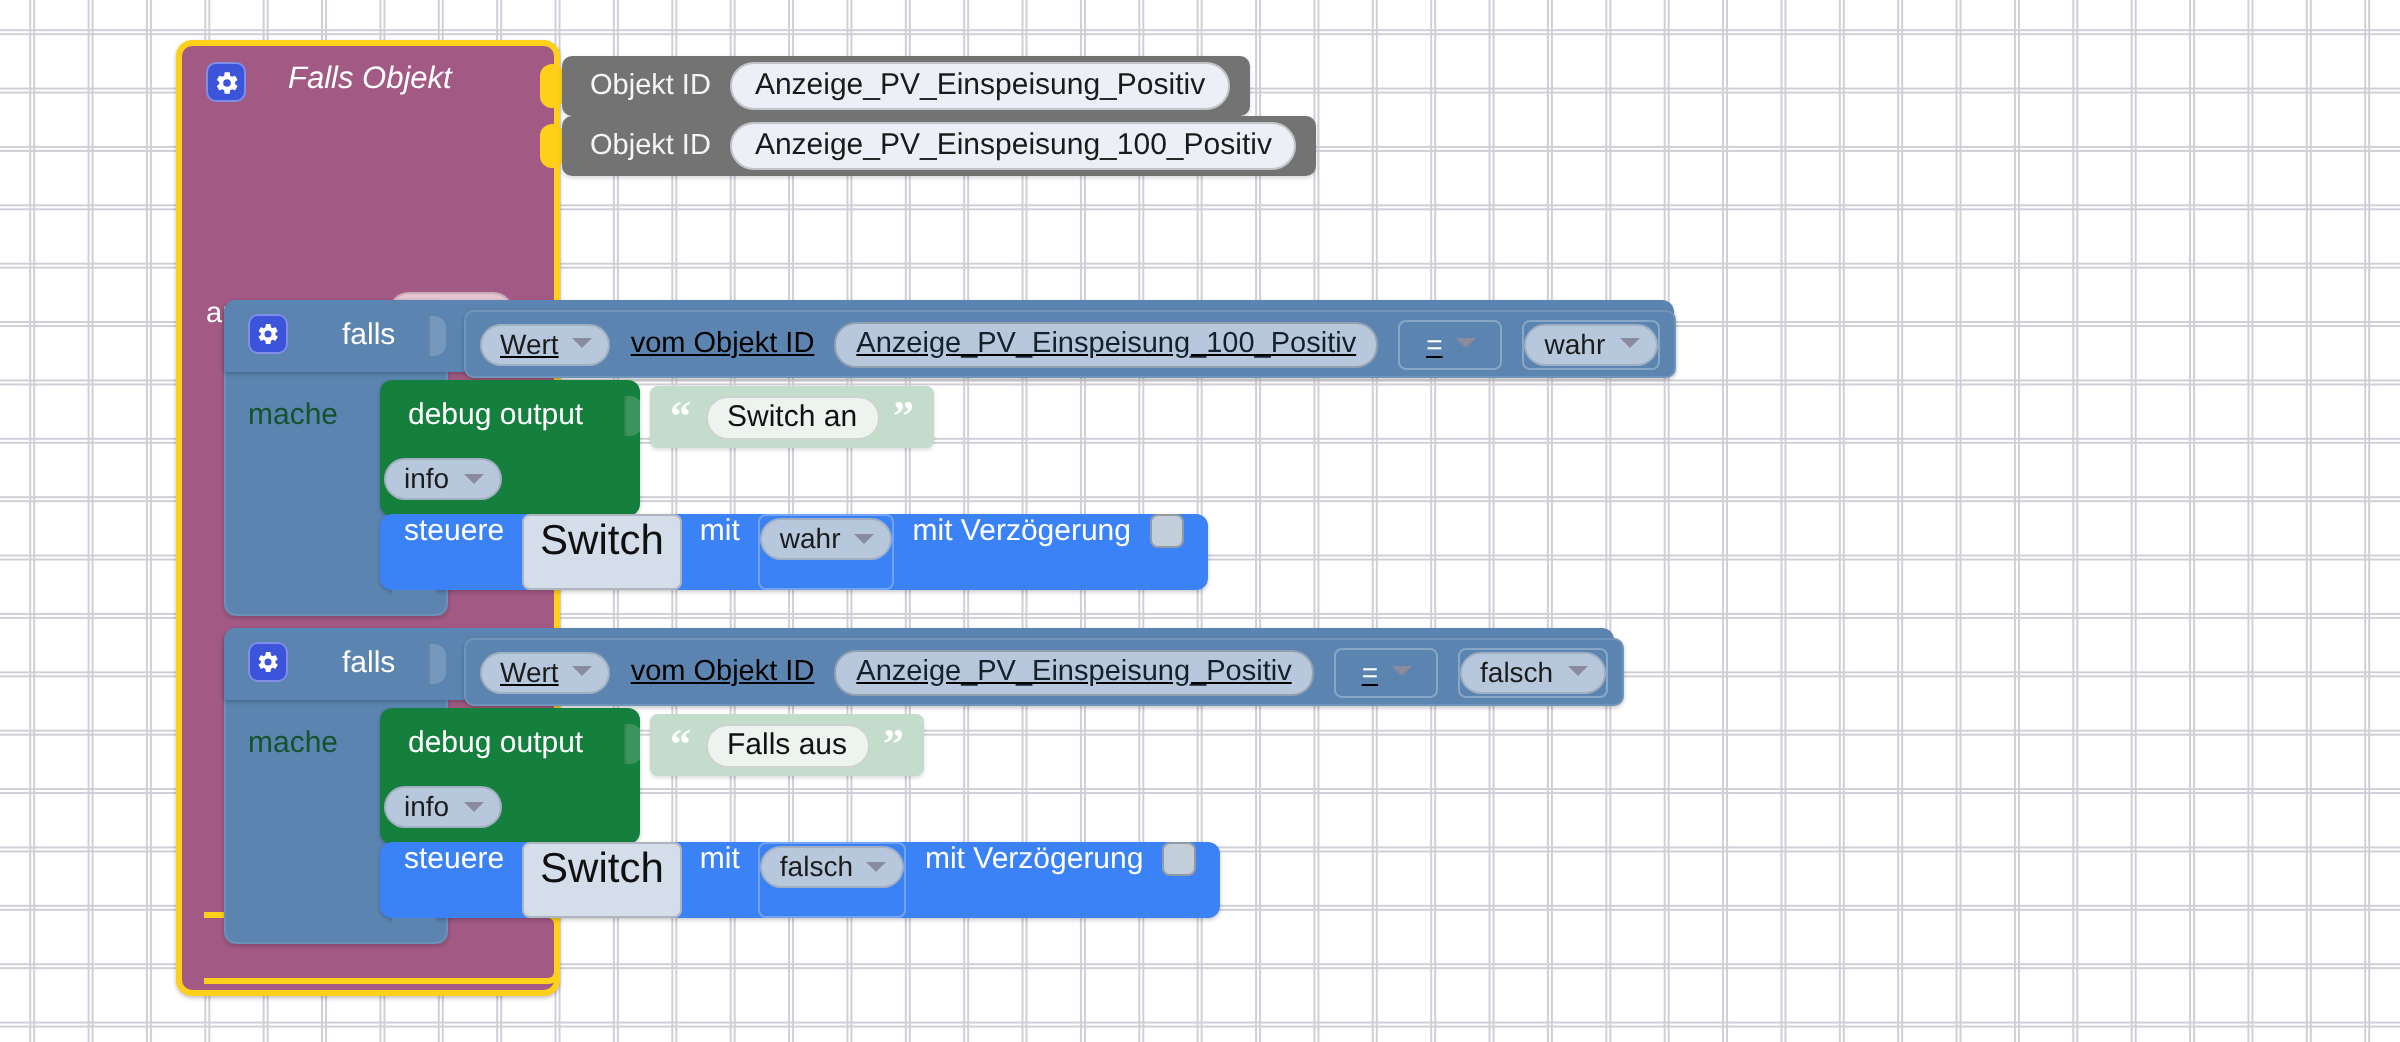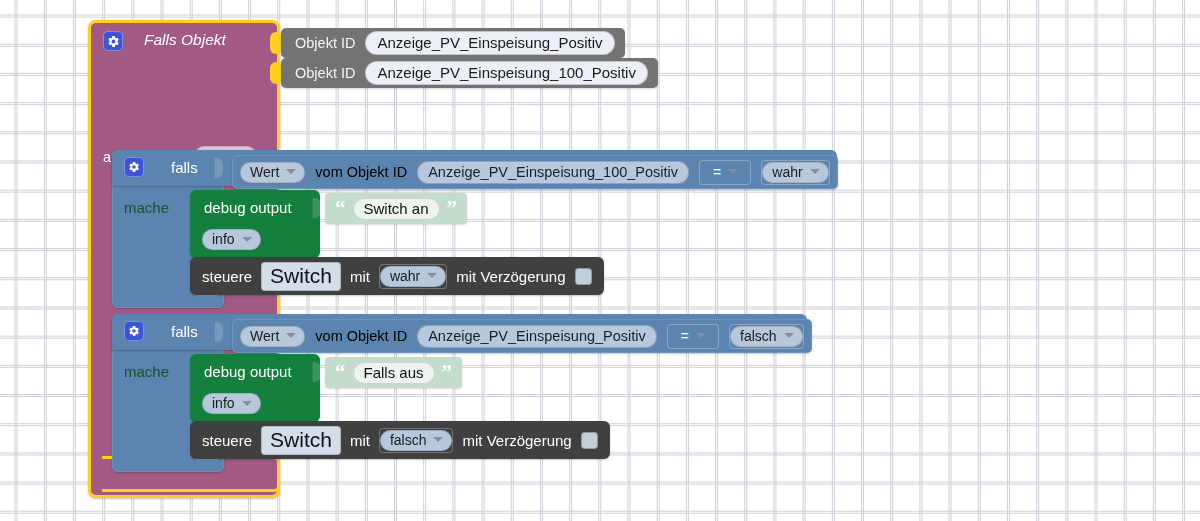--- a/index.html
+++ b/index.html
@@ -77,20 +77,21 @@
 
   .if-head{position:absolute;display:flex;align-items:center;gap:27px;}
   .if-word{color:#fff;font-size:15px;}
   .mache{position:absolute;color:#14532d;font-size:15px;}
 
   
   .cond{
     position:absolute;background:#5B85B0;border-radius:5px;height:34px;
     display:flex;align-items:center;gap:10px;padding:0 8px;
     box-shadow:0 1px 2px rgba(0,0,0,.22), inset 0 0 0 1px rgba(255,255,255,.13);
+    text-decoration:underline;
   }
   .cond .word{color:#000000;font-size:14.5px;white-space:nowrap;}
   .valfield{
     background:#B7C8DC;border-radius:11px;color:#15202c;font-size:14.5px;
     padding:3px 11px 4px;white-space:nowrap;
     box-shadow:inset 0 0 0 1px rgba(0,0,0,.2);
   }
   .opbox{
     background:#5B85B0;border-radius:4px;padding:2px 4px;
     box-shadow:inset 0 0 0 1px rgba(255,255,255,.28);
@@ -100,33 +101,33 @@
     border-radius:4px;padding:2px 1px;
     box-shadow:inset 0 0 0 1px rgba(255,255,255,.28);
   }
 
   
   .debug{
     position:absolute;background:#15803d;border-radius:6px;
     box-shadow:0 1px 2px rgba(0,0,0,.22);
   }
   .debug .line1{position:absolute;left:14px;top:9px;color:#fff;font-size:15px;white-space:nowrap;}
-  .debug .line2{position:absolute;left:12px;top:39px;}
+  .debug .line2{position:absolute;left:2px;top:39px;}
   .strblk{
     position:absolute;background:#C3DCCC;border-radius:4px;height:31px;
     display:flex;align-items:center;gap:7px;padding:0 10px;
     box-shadow:0 1px 2px rgba(0,0,0,.14);
   }
   .quote{color:#ffffff;font-size:21px;line-height:1;font-family:"Liberation Serif",serif;font-weight:700;}
   .strtxt{background:#EDF3EE;border-radius:11px;color:#111;font-size:15px;padding:2px 11px 3px;box-shadow:inset 0 0 0 1px rgba(0,0,0,.13);}
 
   
   .steuere{
-    position:absolute;background:#404040;border-radius:6px;height:38px;
-    display:flex;align-items:center;gap:9px;padding:0 12px;
+    position:absolute;background:#3b82f6;border-radius:6px;height:38px;
+    display:flex;gap:9px;padding:0 12px;
     box-shadow:0 1px 2px rgba(0,0,0,.22);
   }
   .steuere .word{color:#fff;font-size:15px;white-space:nowrap;}
   .namefield{background:#D3DEEA;border-radius:4px;color:#101010;font-size:21px;padding:2px 9px 3px;box-shadow:inset 0 0 0 1px rgba(0,0,0,.18);}
   .chk{width:17px;height:17px;border-radius:4px;background:#C3CEDB;box-shadow:inset 0 0 0 1px rgba(0,0,0,.25);}
   .socket{
     width:9px;height:20px;border-radius:0 6px 6px 0;
     background:rgba(255,255,255,.16);box-shadow:inset 1px 0 0 rgba(0,0,0,.12);
   }
   .notch{position:absolute;width:22px;height:8px;background:#5B85B0;border-radius:0 0 6px 6px;}

